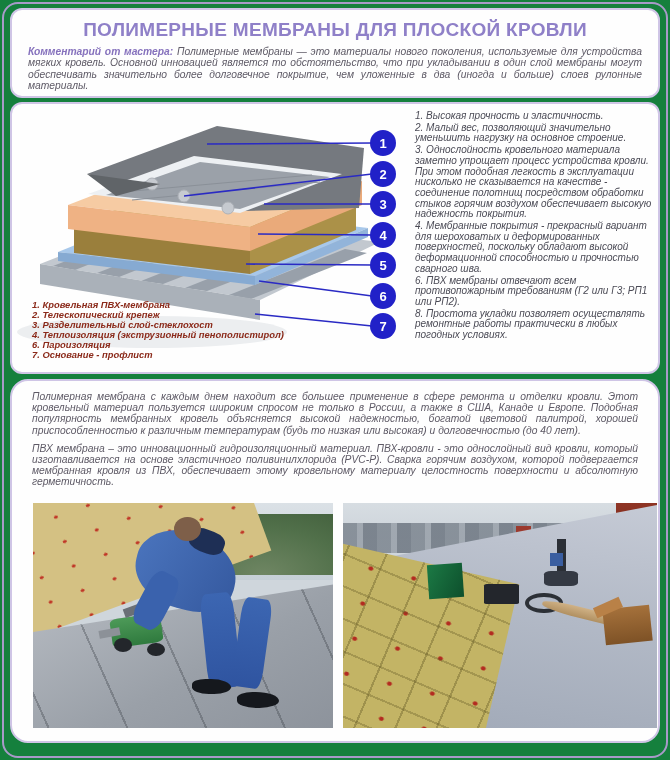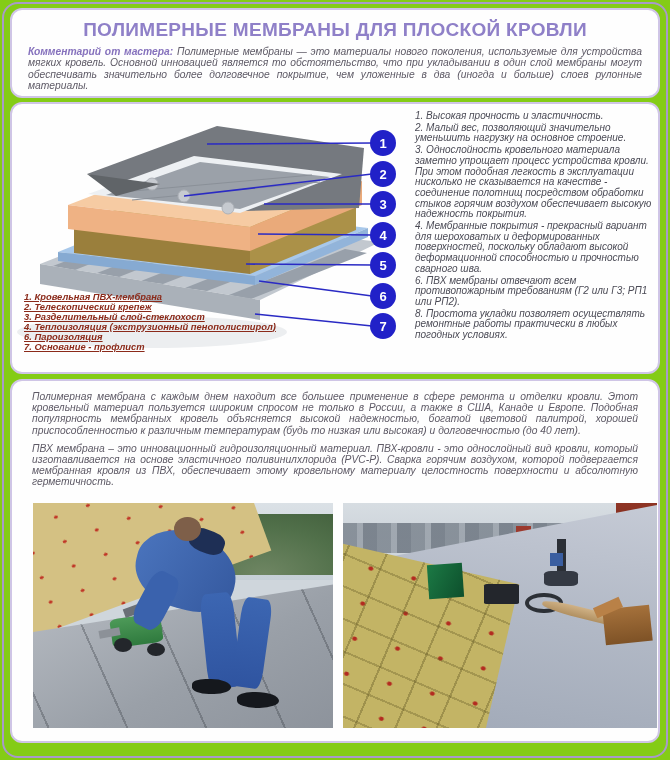--- a/index.html
+++ b/index.html
@@ -1,16 +1,16 @@
 <!DOCTYPE html>
 <html style="--accent: #8f80c8; --frame-outer: #a89ac9; --frame-inner: #cfc5e6; --comment-label: #8672bd; --body-text: #5e5a66; --advantages-heading: #2e2e38; --advantages-text: #4b4b56; --legend-text: #8b2a1a; --callout-blue: #2121c8;"><head>
 <meta charset="utf-8">
 <style>
   html,body{margin:0;padding:0;background:#ffffff;}
-  .page{position:relative;width:670px;height:760px;background:#84cc16;
+  .page{position:relative;width:670px;height:760px;background:#15803d;
         font-family:"Liberation Sans",sans-serif;overflow:hidden;}
   .outer-frame{position:absolute;inset:2px;border:2px solid var(--frame-outer,#a89ac9);
         border-radius:16px;pointer-events:none;}
   .box{position:absolute;left:10px;width:650px;box-sizing:border-box;
        border:2px solid var(--frame-inner,#cfc5e6);border-radius:12px;background:#fefefe;}
   .box-a{top:8px;height:90px;}
   .box-b{top:102px;height:272px;}
   .box-c{top:379px;height:364px;}
 
   
@@ -18,33 +18,33 @@
          color:var(--accent,#8f80c8);letter-spacing:.3px;}
   .comment{margin:5px 16px 0;font-size:10.3px;line-height:11.3px;font-style:italic;
            text-align:justify;color:var(--body-text,#5e5a66);}
   .comment-label{font-weight:bold;color:var(--comment-label,#8672bd);margin-top:40px;}
 
   
   .roof-svg{position:absolute;left:0;top:0;}
   .callout{position:absolute;left:358px;width:26px;height:26px;border-radius:50%;
            background:var(--callout-blue,#2121c8);color:#fff;font-weight:bold;font-size:13px;
            display:flex;align-items:center;justify-content:center;font-style:normal;}
-  .legend{position:absolute;left:8px;top:184px;margin:4px;padding:0;list-style:none;
+  .legend{position:absolute;left:8px;top:184px;margin:12px;padding:0;list-style:none;
           width:255px;font-size:9.4px;line-height:9.9px;font-weight:bold;font-style:italic;
-          color:var(--legend-text,#8b2a1a);text-decoration:underline;}
+          color:var(--legend-text,#8b2a1a);}
   .advantages{position:absolute;left:403px;top:7px;width:244px;font-style:italic;}
   .advantages h2{margin:0 0 9px;font-size:11px;font-weight:bold;
                  color:var(--advantages-heading,#2e2e38);}
   .advantages p{margin:0 0 1px;font-size:10px;line-height:10.7px;
                 color:var(--advantages-text,#4b4b56);}
 
   
   .article-p{margin:0 0 7px;padding:0 20px;font-size:10.3px;line-height:11.2px;
              font-style:italic;text-align:justify;color:var(--body-text,#5e5a66);}
-  .box-c{padding-top:10px;}
+  .box-c{padding-top:10px;border-radius:18px;}
 
   
   .photo{position:absolute;overflow:hidden;background:#cfd6dc;}
   .photo-left{left:21px;top:122px;width:300px;height:225px;}
   .photo-right{left:331px;top:122px;width:314px;height:225px;}
   .photo *{position:absolute;}
   
   .pl-sky{left:0;top:0;right:0;height:34%;background:linear-gradient(#dbe1e6,#c5cfd6);}
   .pl-buildings{left:0;top:14%;width:38%;height:12%;background:linear-gradient(#c2ada8,#b39c96);}
   .pl-trees{right:0;top:5%;width:58%;height:27%;border-radius:0 0 0 40%;

